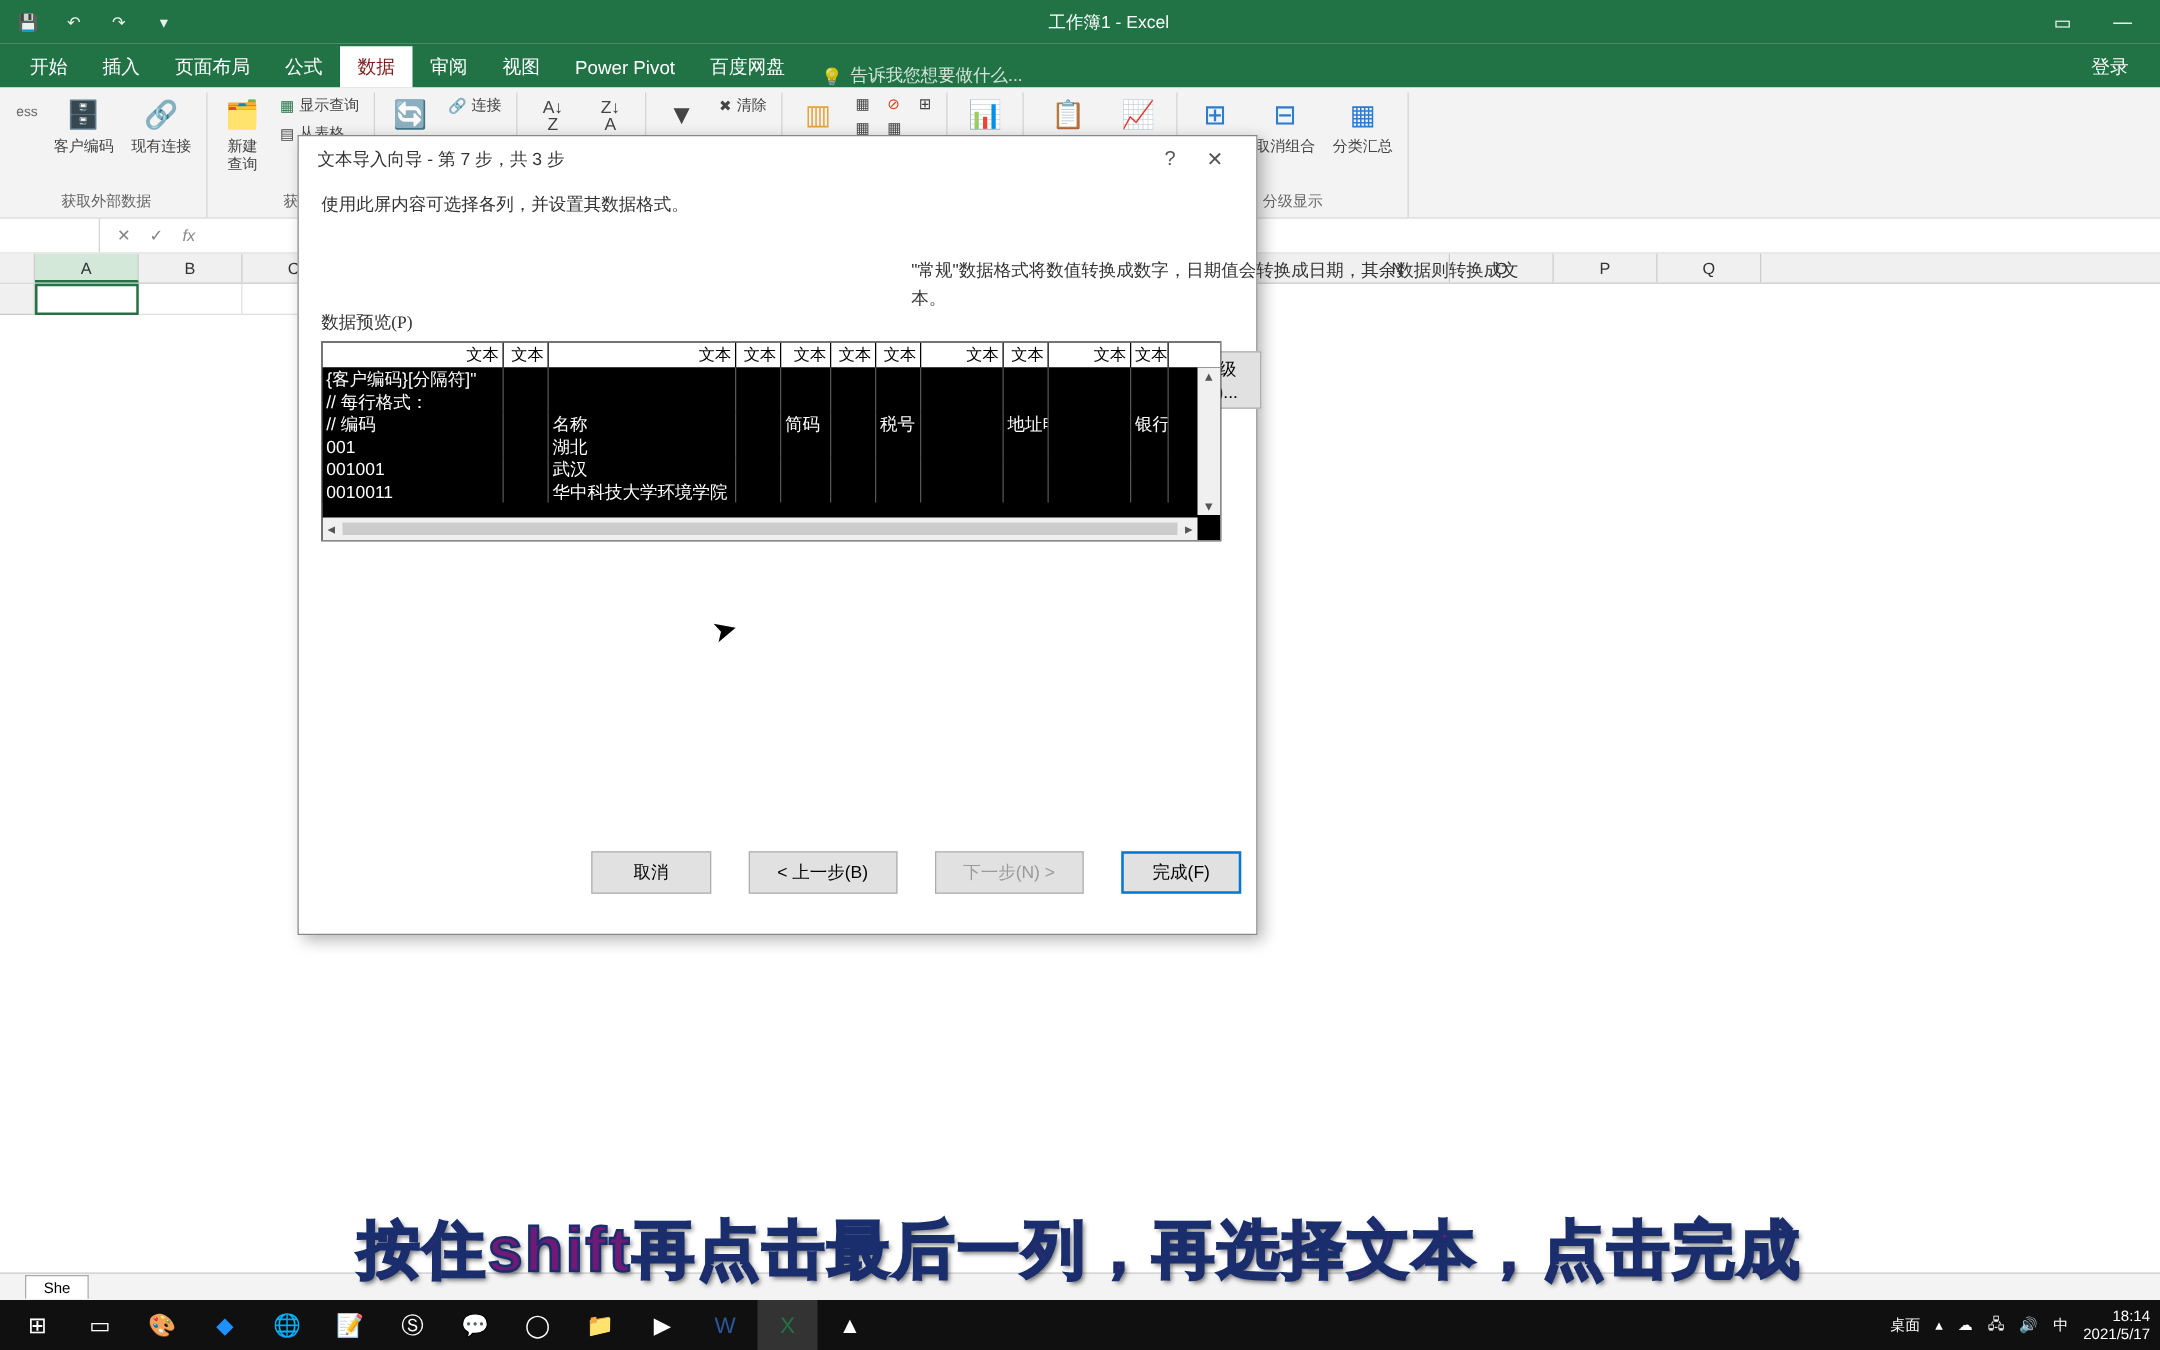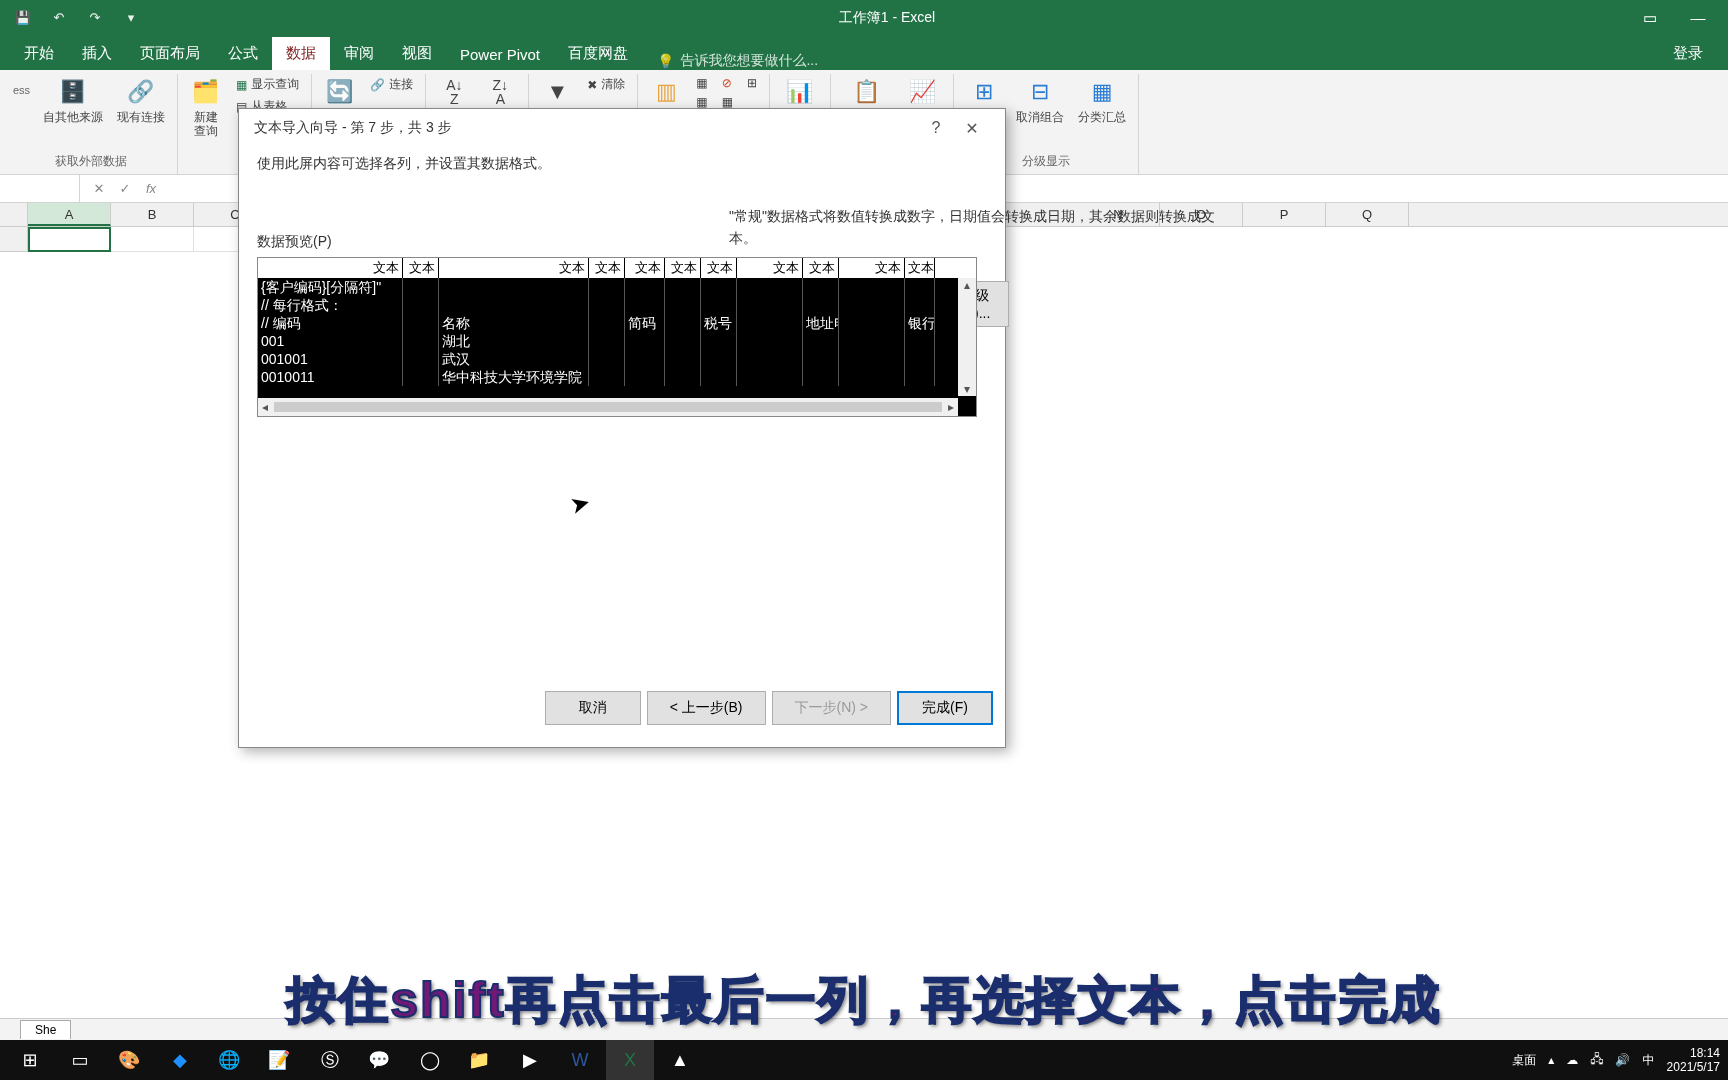--- a/index.html
+++ b/index.html
@@ -58,33 +58,33 @@
 .dlg-desc { margin-bottom: 18px; }
 .fieldset { border: 1px solid #ccc; padding: 12px 14px 10px; width: 225px; position: relative; }
 .fieldset .legend { position: absolute; top: -10px; left: 8px; background: #fff; padding: 0 4px; font-size: 13px; }
 .radio-row { display: flex; align-items: center; gap: 7px; margin: 7px 0; font-size: 14px; }
 .radio-row input { width: 14px; height: 14px; }
 .radio-row.sel label { border: 1px solid #0078d7; padding: 0 3px; }
 .date-sel { border: 1px solid #999; padding: 3px 24px 3px 8px; margin-left: 8px; background: #fff; position: relative; width: 110px; font-size: 13px; }
 .date-sel::after { content: "▾"; position: absolute; right: 6px; top: 3px; color: #666; }
 .info-area { position: absolute; left: 490px; top: 96px; width: 500px; font-size: 14px; line-height: 1.6; }
 .adv-btn { position: absolute; left: 702px; top: 172px; border: 1px solid #adadad; background: #e1e1e1; padding: 5px 18px; font-size: 14px; }
-.preview-lbl { margin-top: 60px; margin-bottom: 6px; font-size: 14px; }
+.preview-lbl { margin-top: 76px; margin-bottom: 6px; font-size: 14px; font-family: Liberation Serif, serif; }
 .preview { border: 1px solid #888; width: 720px; height: 160px; background: #000; color: #fff; font-family: "NSimSun", monospace; font-size: 14px; position: relative; overflow: hidden; }
 .pv-hdr { display: flex; background: #fff; color: #000; height: 20px; }
 .pv-hdr .pcol { border-right: 1px solid #000; padding: 0 3px; font-size: 13px; line-height: 20px; overflow: hidden; white-space: nowrap; text-align: right; }
 .pv-rows { background: #000; }
 .pv-row { display: flex; height: 18px; line-height: 18px; }
 .pv-row .pcol { border-right: 1px solid #555; padding: 0 3px; overflow: hidden; white-space: nowrap; }
 .pcol.c0 { width: 145px; } .pcol.c1 { width: 36px; } .pcol.c2 { width: 150px; } .pcol.c3 { width: 36px; }
 .pcol.c4 { width: 40px; } .pcol.c5 { width: 36px; } .pcol.c6 { width: 36px; } .pcol.c7 { width: 66px; }
 .pcol.c8 { width: 36px; } .pcol.c9 { width: 66px; } .pcol.c10 { width: 30px; }
 .pv-vsb { position: absolute; right: 0; top: 20px; bottom: 20px; width: 18px; background: #f0f0f0; display: flex; flex-direction: column; justify-content: space-between; align-items: center; color: #555; font-size: 12px; }
 .pv-hsb { position: absolute; left: 0; right: 18px; bottom: 0; height: 18px; background: #f0f0f0; display: flex; justify-content: space-between; align-items: center; color: #555; font-size: 12px; padding: 0 4px; }
-.dlg-btns { position: absolute; right: 12px; bottom: 22px; display: flex; gap: 6px; }
+.dlg-btns { position: absolute; right: 12px; bottom: 32px; display: flex; gap: 30px; }
 .dlg-btns button { border: 1px solid #adadad; background: #e1e1e1; padding: 6px 22px; font-size: 14px; min-width: 96px; }
 .dlg-btns button.disabled { color: #9a9a9a; }
 .dlg-btns button.primary { border: 2px solid #0078d7; }
 
 
 .sheet-tabs { position: absolute; left: 0; right: 0; bottom: 40px; height: 22px; background: #f3f3f3; display: flex; align-items: center; padding-left: 20px; font-size: 12px; border-top: 1px solid #ccc; }
 .sheet-tab { background: #fff; border: 1px solid #aaa; border-bottom: none; padding: 2px 14px; }
 
 
 .subtitle { position: absolute; left: 0; right: 0; bottom: 46px; text-align: center; font-size: 50px; font-weight: bold; color: #701a75; -webkit-text-stroke: 2px #1a2e6e; text-shadow: 2px 2px 4px rgba(0,0,0,.6); letter-spacing: 2px; z-index: 50; }
@@ -138,21 +138,21 @@
   </div>
   <div class="login">登录</div>
 </div>
 
 <div class="ribbon">
   <div class="rgroup">
     <div class="items">
       <div style="width:20px;color:#666;font-size:11px;padding-top:10px;">ess</div>
       <div class="rbtn">
           <div class="ico ic-orange">🗄️</div>
-          <div>自其他来源</div>
+          <div>客户编码</div>
         </div>
       <div class="rbtn">
           <div class="ico ic-orange">🔗</div>
           <div>现有连接</div>
         </div>
     </div>
     <div class="label">获取外部数据</div>
   </div>
   <div class="rgroup">
     <div class="items">

